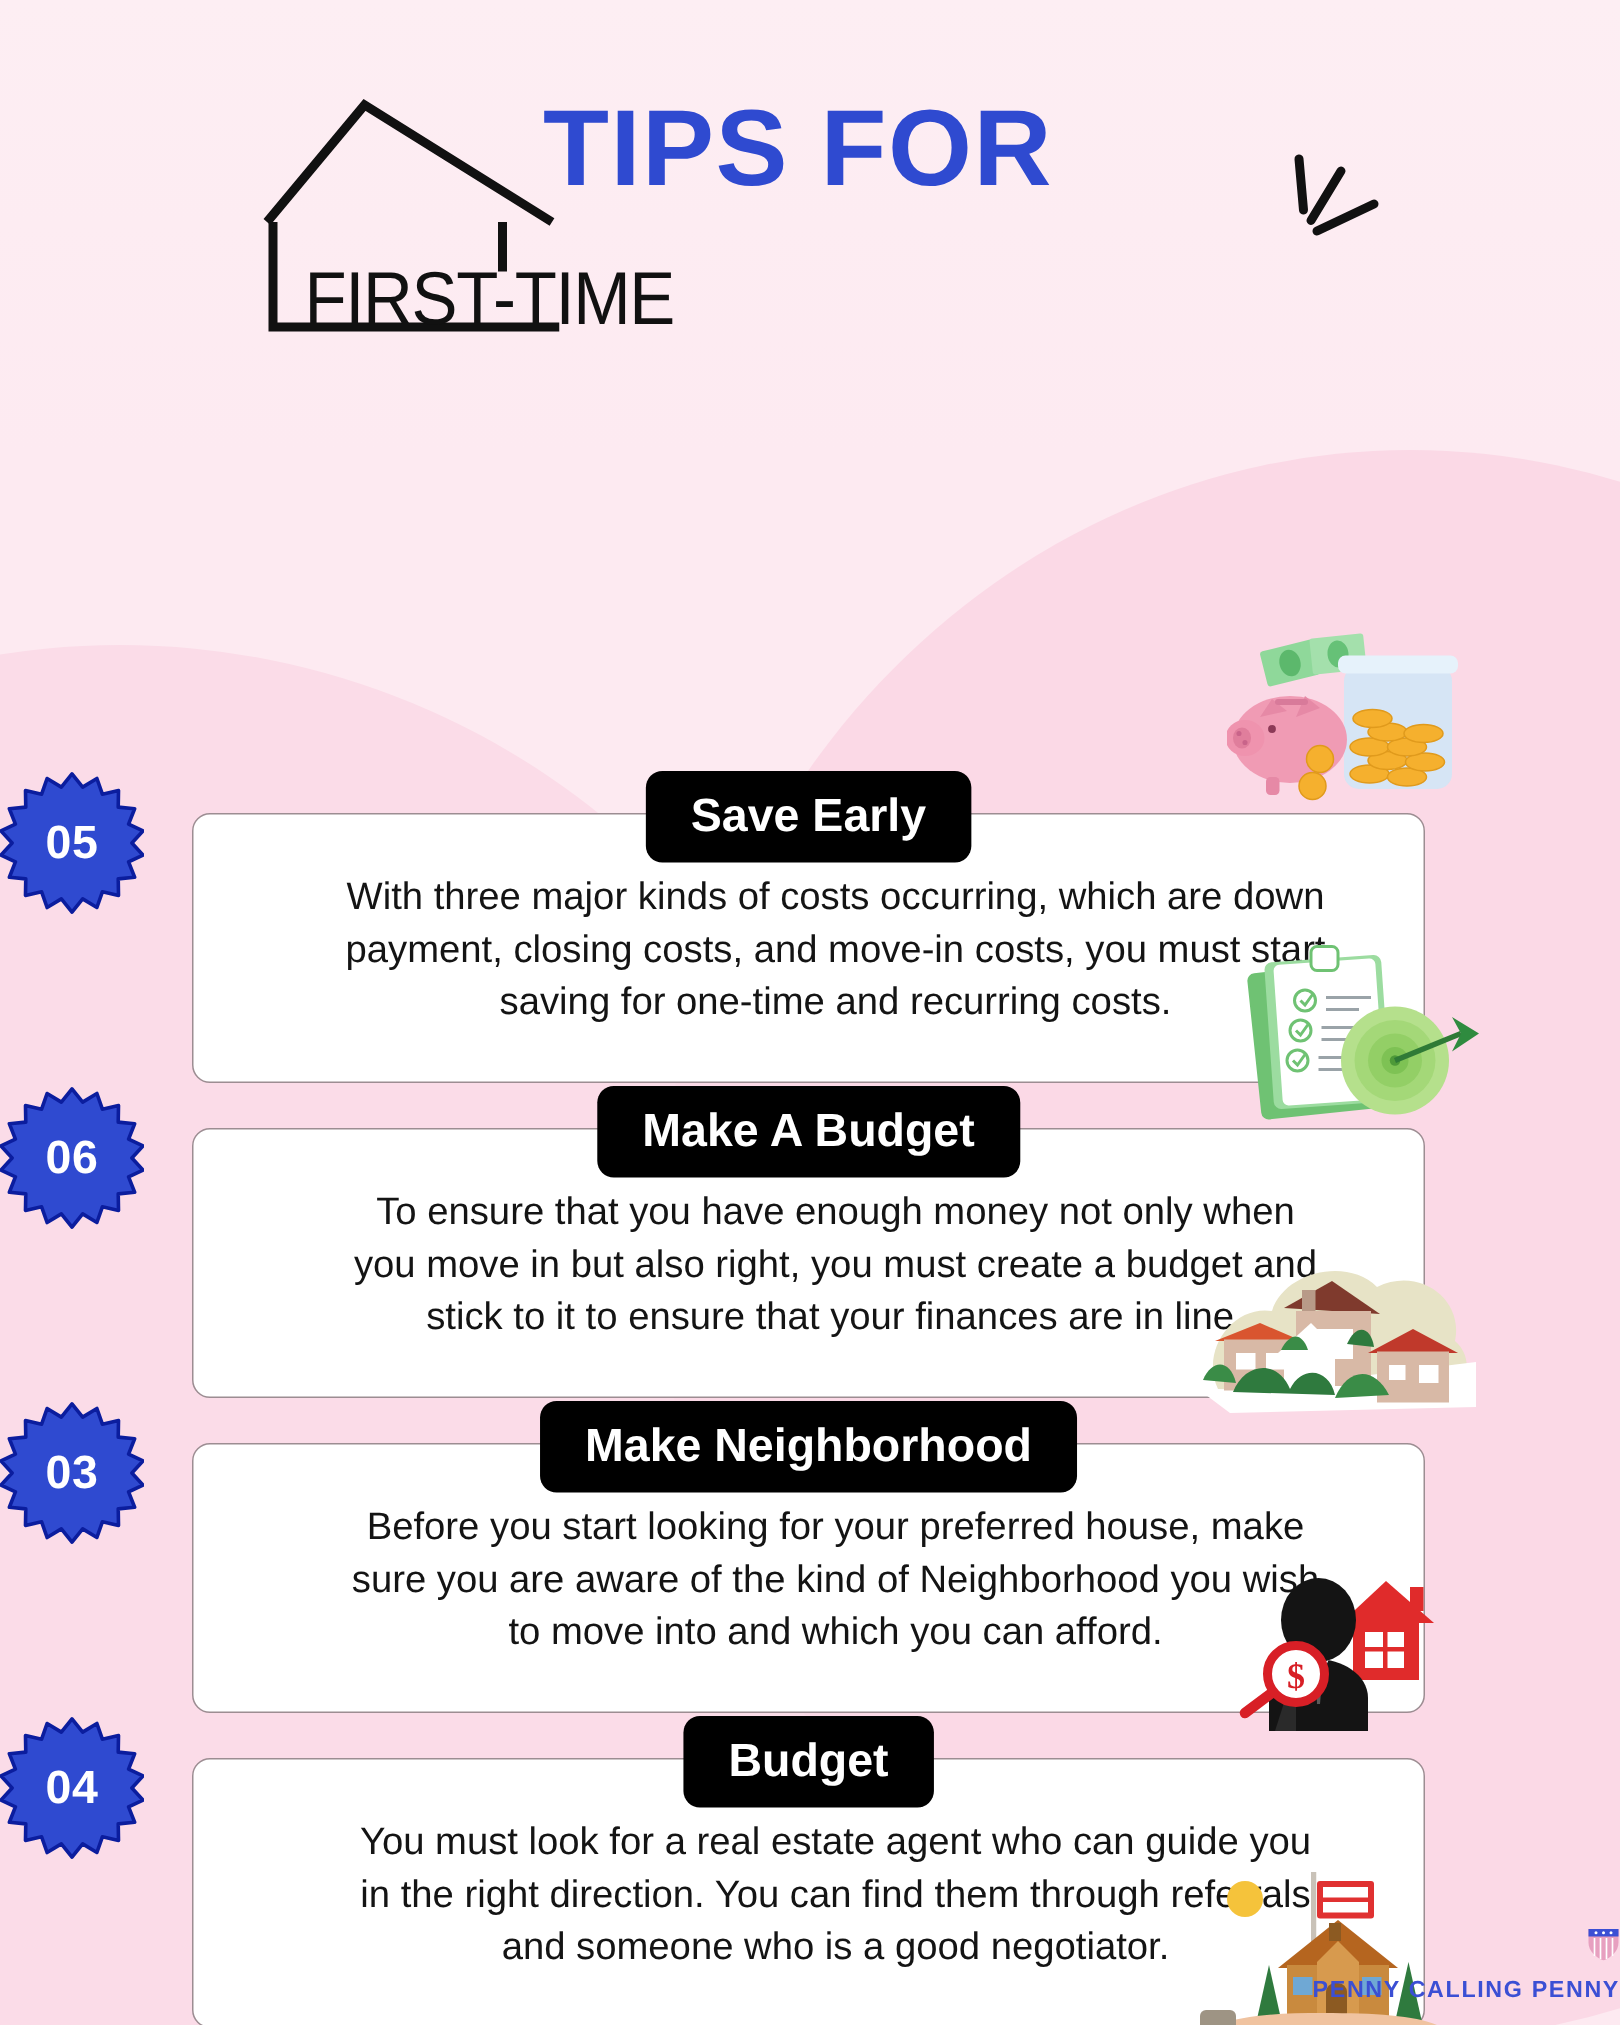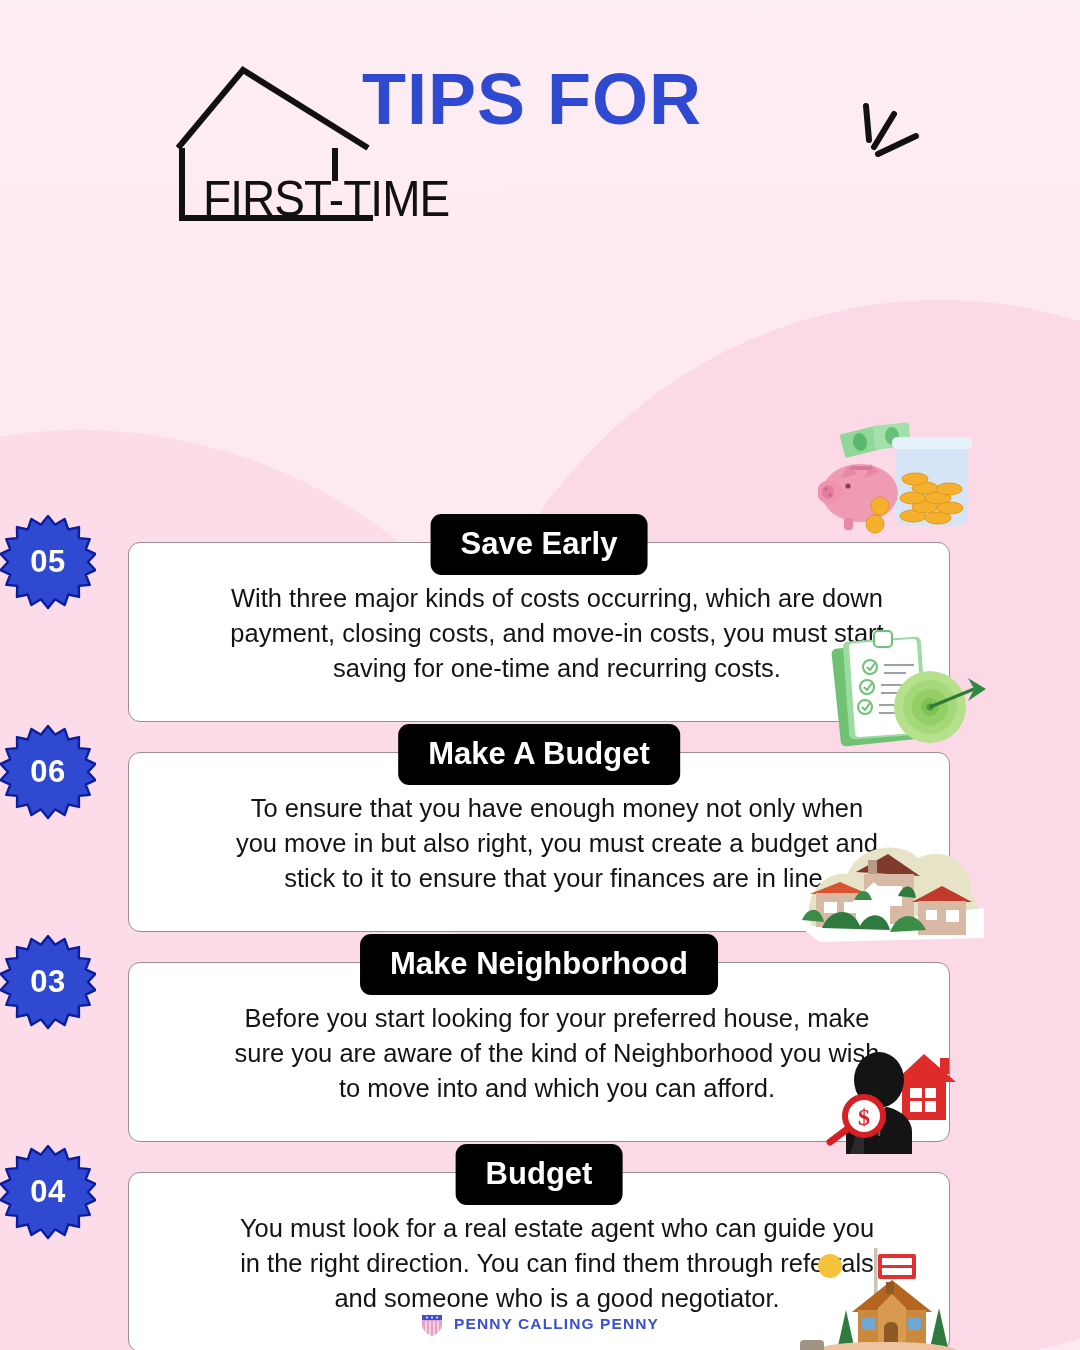--- a/index.html
+++ b/index.html
@@ -180,23 +180,24 @@
   }
 
   
   #footer {
     position: absolute;
     left: 0;
     bottom: 14px;
     width: 100%;
     z-index: 5;
     display: flex;
-    align-items: center;
+    align-items: flex-end;
     justify-content: center;
     gap: 11px;
+    flex-direction: column;
   }
   .footer-text {
     color: #3b4fd4;
     font-size: 15.5px;
     font-weight: bold;
     letter-spacing: 1.1px;
     font-family: "Liberation Sans", sans-serif;
   }
 </style>
 </head>

